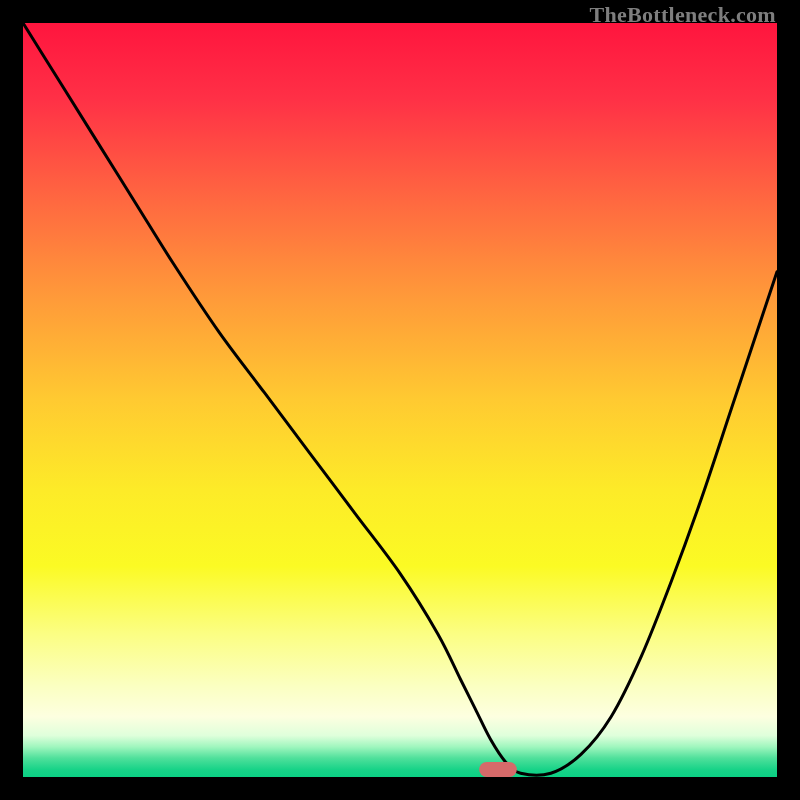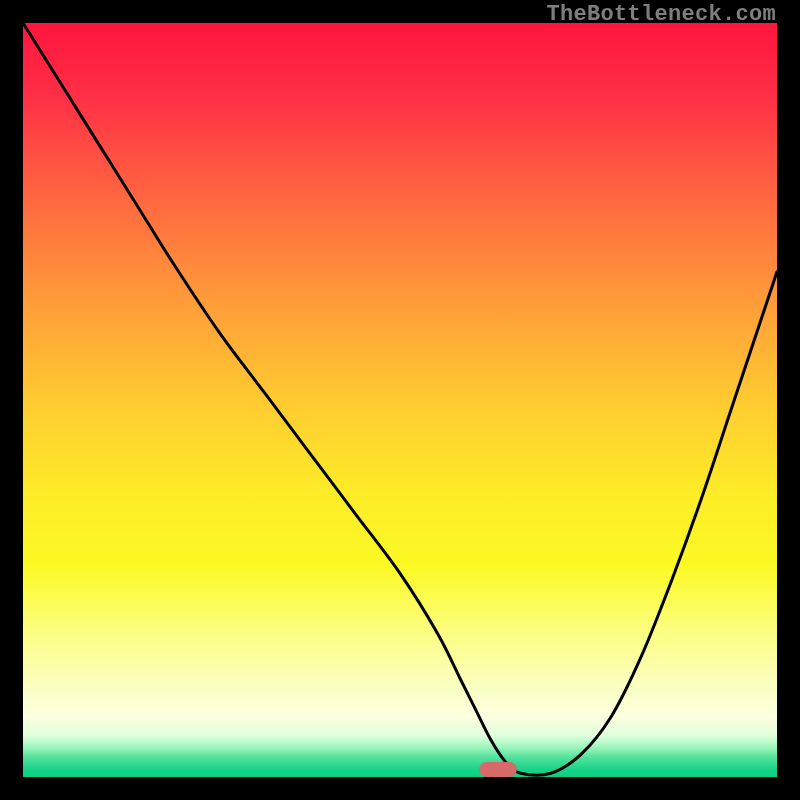--- a/index.html
+++ b/index.html
@@ -21,21 +21,21 @@
     left: 23px;
     top: 23px;
     width: 754px;
     height: 754px;
     overflow: hidden;
   }
   .watermark {
     position: absolute;
     top: 2px;
     right: 24px;
-    font-family: Liberation Mono, monospace;
+    font-family: Liberation Serif, serif;
     font-size: 22px;
     font-weight: bold;
     color: #7e7e7e;
     letter-spacing: 0.3px;
   }
   svg { display: block; }
 </style>
 </head>
 <body>
 

